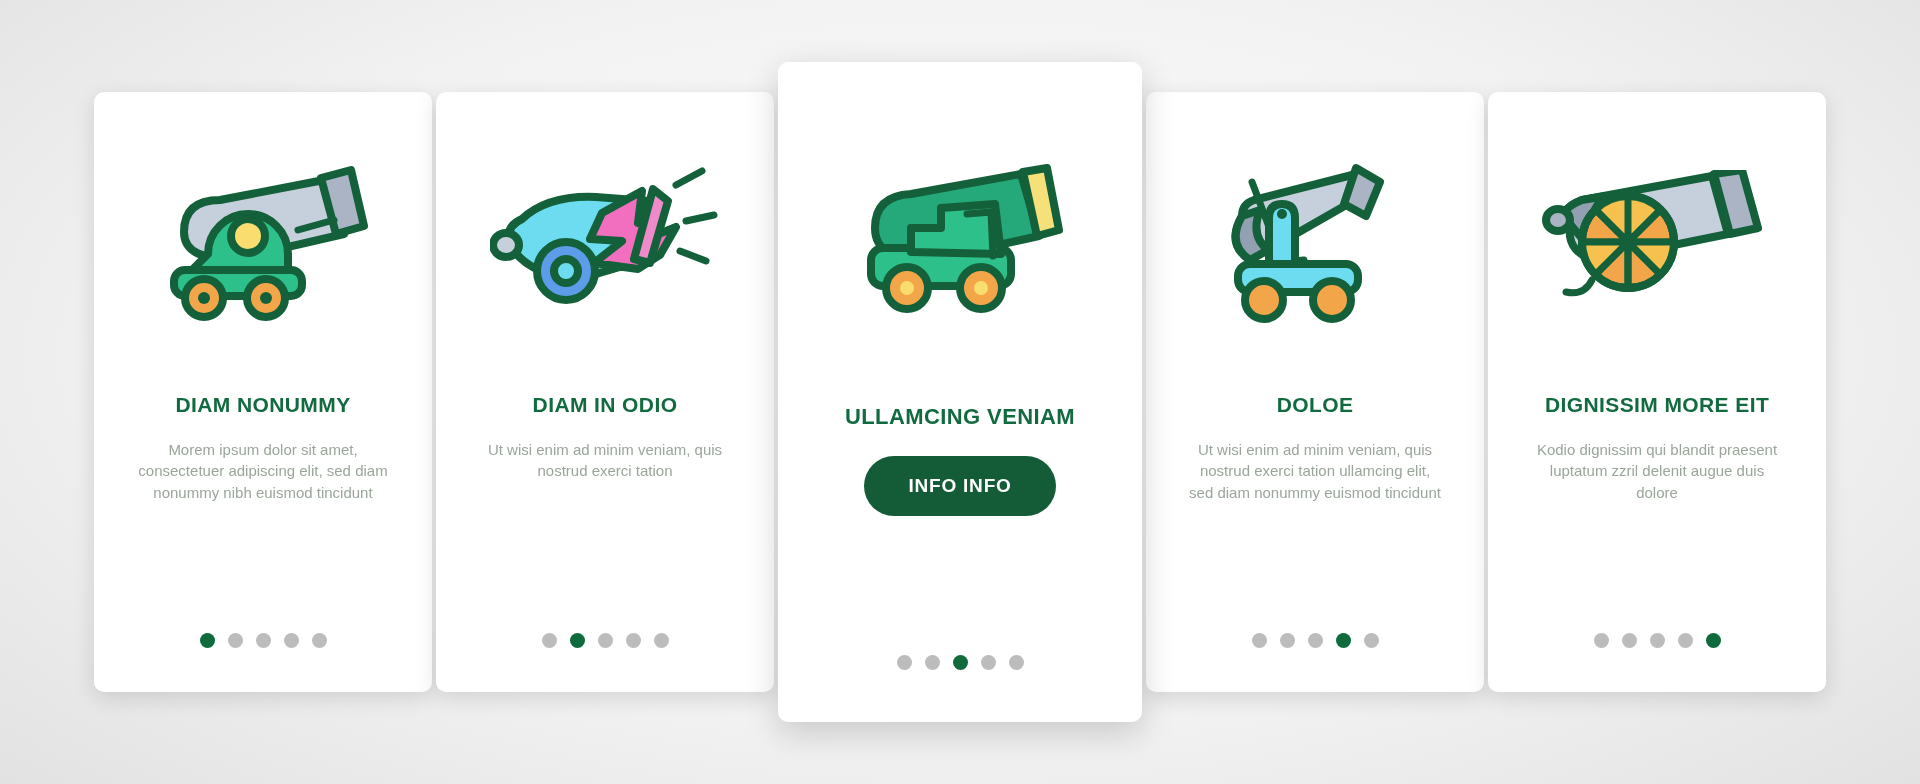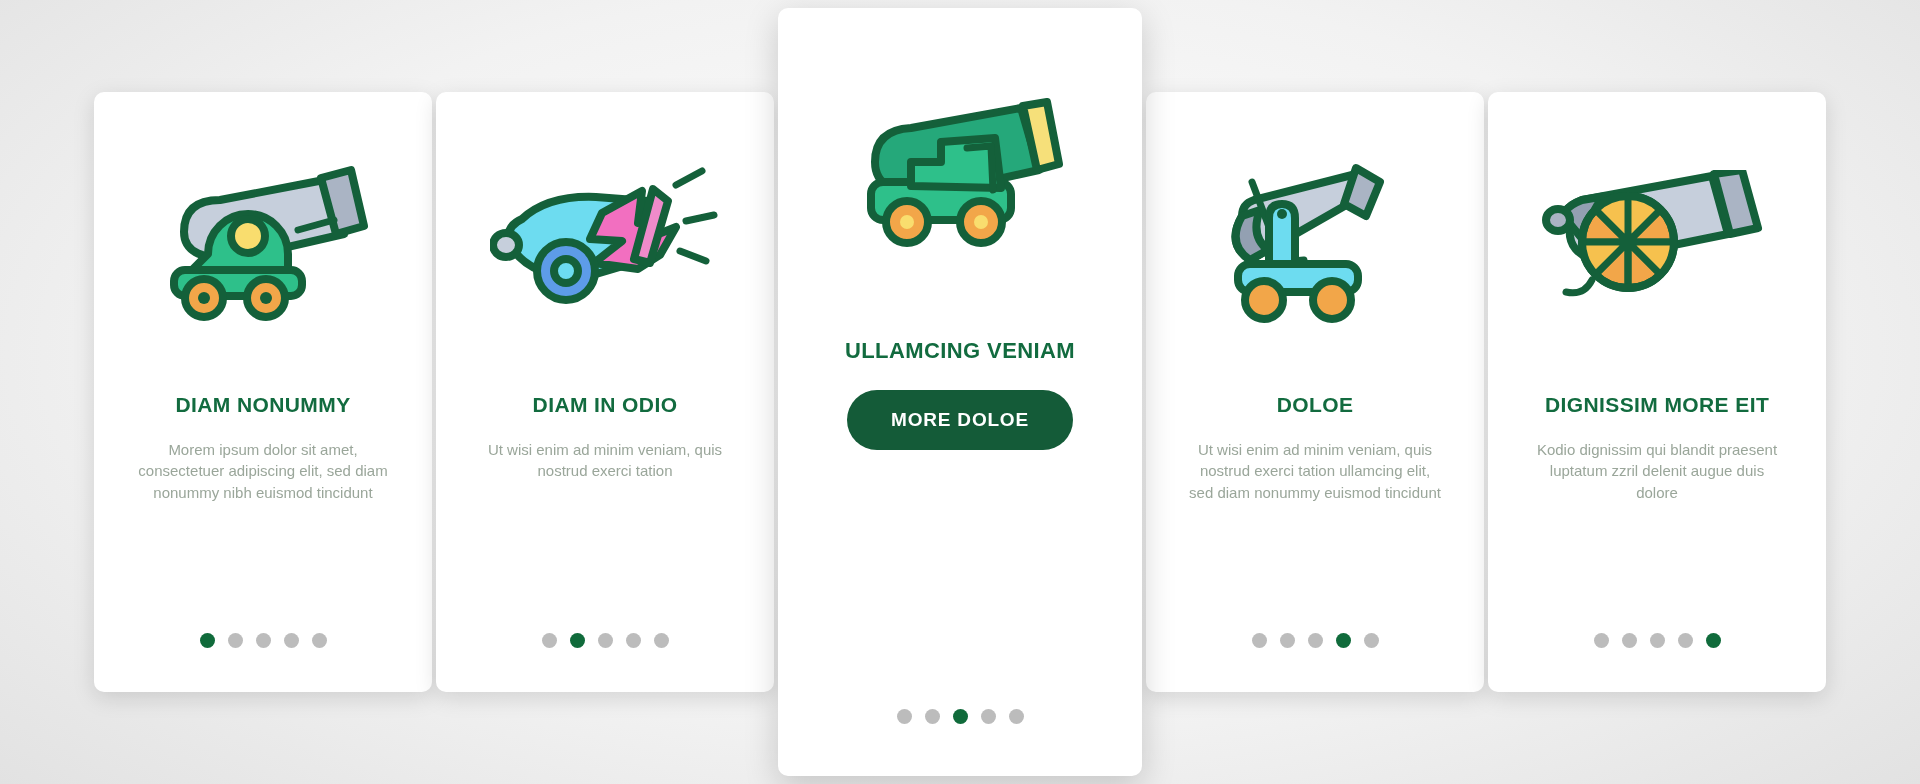--- a/index.html
+++ b/index.html
@@ -34,24 +34,24 @@
     box-shadow: 0 6px 22px rgba(0,0,0,0.13);
     display: flex;
     flex-direction: column;
     align-items: center;
     padding: 0 26px;
     position: relative;
     flex: 0 0 auto;
   }
   .card.featured {
     width: 364px;
-    height: 768px;
+    height: 660px;
     box-shadow: 0 10px 34px rgba(0,0,0,0.18);
     z-index: 5;
-    padding: 0 30px;
+    padding: 12px 30px;
   }
 
   .icon-wrap {
     height: 300px;
     width: 100%;
     display: flex;
     align-items: center;
     justify-content: center;
     flex: 0 0 auto;
   }
@@ -177,21 +177,21 @@
       <rect x="26" y="86" width="140" height="38" rx="12" fill="#2ec08a"></rect>
       <path d="M66 90 L66 66 L96 66 L96 46 L150 42 L156 92 Z" fill="#2ec08a"></path>
       <path d="M122 52 L146 50 L148 94" stroke="#14603A" stroke-width="7" fill="none"></path>
       <circle cx="62" cy="126" r="21" fill="#f2a649"></circle>
       <circle cx="136" cy="126" r="21" fill="#f2a649"></circle>
       <circle cx="62" cy="126" r="7" fill="#f9dd6e" stroke="none"></circle>
       <circle cx="136" cy="126" r="7" fill="#f9dd6e" stroke="none"></circle>
     </svg>
       </div>
       <div class="card-title">ULLAMCING VENIAM</div>
-      <button class="more-btn">MORE DOLOE</button>
+      <button class="more-btn">INFO INFO</button>
       <div class="spacer"></div>
       <div class="dots">
         <span class="dot"></span>
         <span class="dot"></span>
         <span class="dot active"></span>
         <span class="dot"></span>
         <span class="dot"></span>
       </div>
     </div>
     <div class="card">

